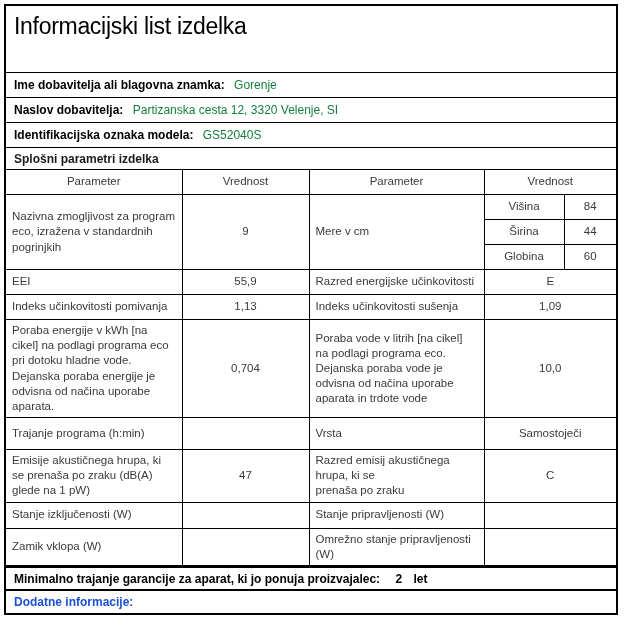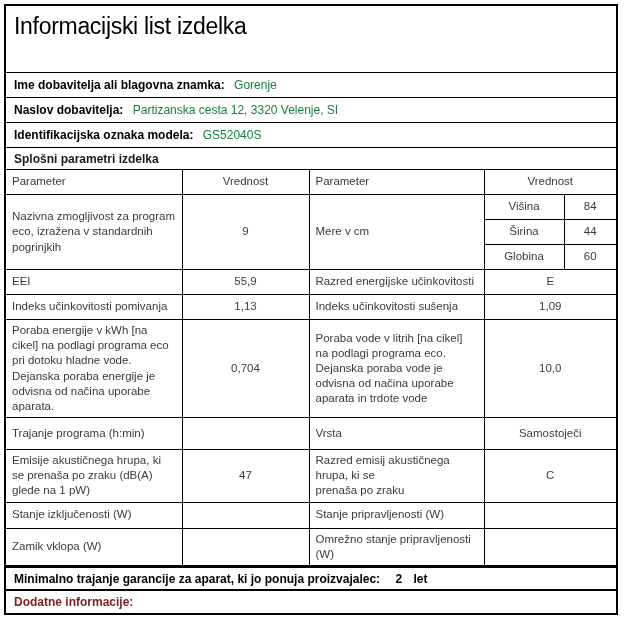--- a/index.html
+++ b/index.html
@@ -88,40 +88,40 @@
   }
   table.params th.param-h {
     text-align: left;
   }
   table.params th.value-h, table.params td.center {
     text-align: center;
   }
   
   table.params tr td:first-child, table.params tr th:first-child { border-left: none; }
   table.params tr td:last-child, table.params tr th:last-child { border-right: none; }
-  table.params tr:first-child th { border-top: 1px solid #000; }
+  table.params tr:first-child th { border-top: 1px solid #000; text-align: center; }
   .warranty-row {
     box-sizing: border-box;
     border-top: 2px solid #000000;
     padding: 4px 8px 3px 8px;
     font-size: 12px;
     font-weight: bold;
     color: #000000;
     height: 23px;
     white-space: nowrap;
   }
   .warranty-row .w-val { margin-left: 12px; }
   .warranty-row .w-unit { margin-left: 8px; text-align: right; }
   .additional-row {
     box-sizing: border-box;
     border-top: 2px solid #000000;
     padding: 4px 8px 3px 8px;
     font-size: 12px;
     font-weight: bold;
-    color: #7f1d1d;
+    color: #1d4ed8;
     height: 24px;
   }
   .url-row {
     box-sizing: border-box;
     border-top: 1px solid #000000;
     padding: 6px 8px 3px 8px;
     font-size: 11.5px;
     color: #3a3a3a;
     flex: 1;
   }

